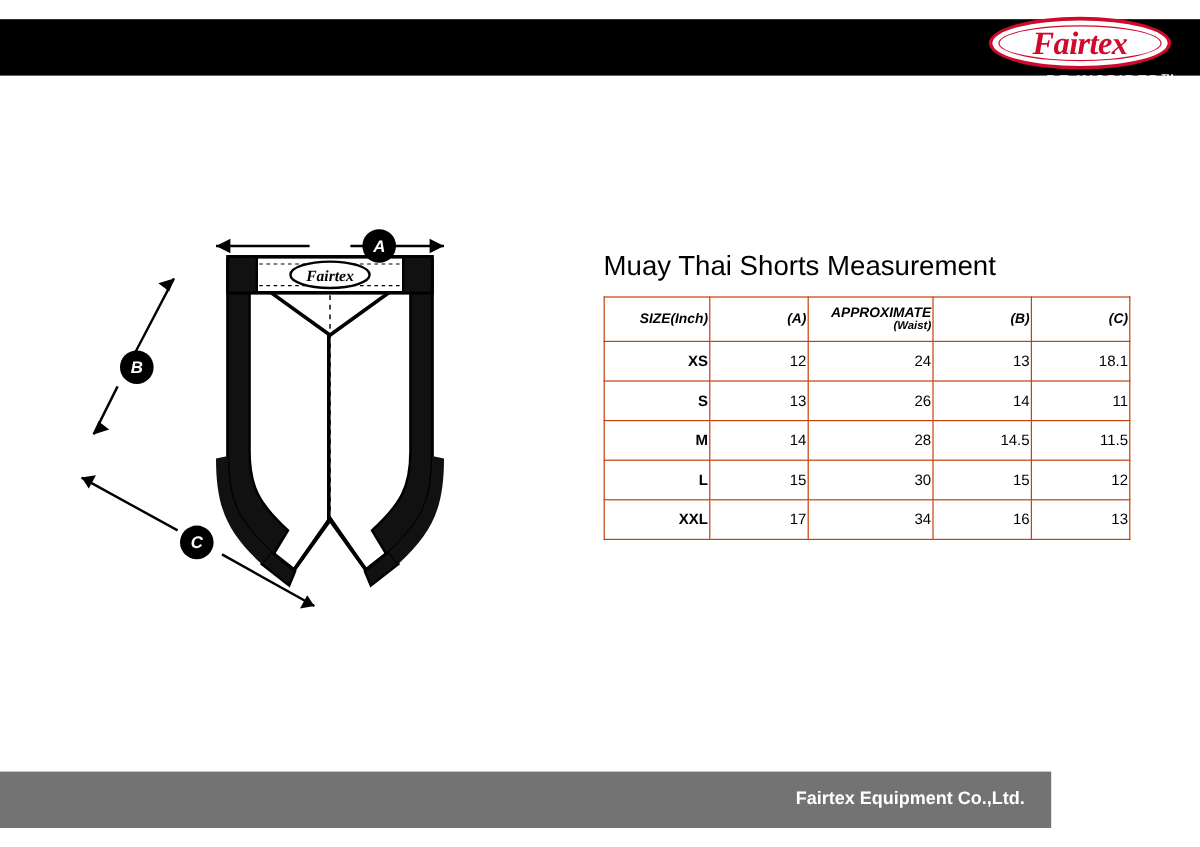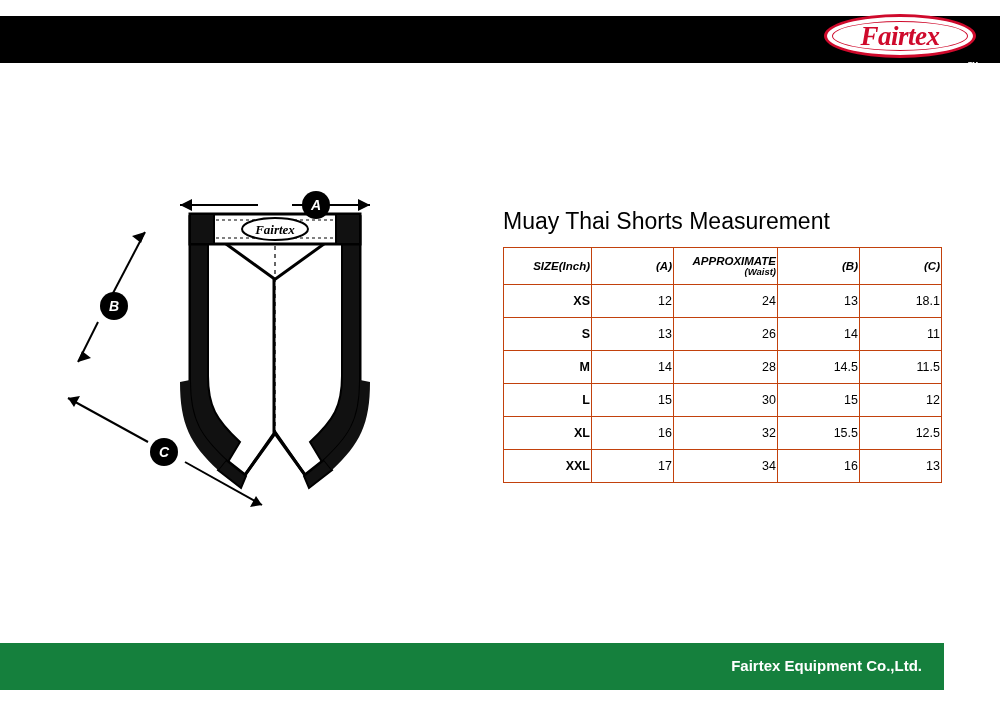--- a/index.html
+++ b/index.html
@@ -81,23 +81,23 @@
     font-size: 7px;
     vertical-align: super;
     letter-spacing: 0;
   }
 
   
   .bottom-bar {
     position: absolute;
     left: 0;
     bottom: 16px;
-    width: 944px;
+    width: 876px;
     height: 47px;
-    background: #15803d;
+    background: #737373;
   }
   .bottom-bar-text {
     position: absolute;
     right: 22px;
     top: 14px;
     color: #ffffff;
     font-size: 15px;
     font-weight: bold;
   }
 
@@ -302,27 +302,20 @@
           <td>11.5</td>
         </tr>
         <tr>
           <td>L</td>
           <td>15</td>
           <td>30</td>
           <td>15</td>
           <td>12</td>
         </tr>
         <tr>
-          <td>XL</td>
-          <td>16</td>
-          <td>32</td>
-          <td>15.5</td>
-          <td>12.5</td>
-        </tr>
-        <tr>
           <td>XXL</td>
           <td>17</td>
           <td>34</td>
           <td>16</td>
           <td>13</td>
         </tr>
       </tbody>
     </table>
 
     <div class="note">

